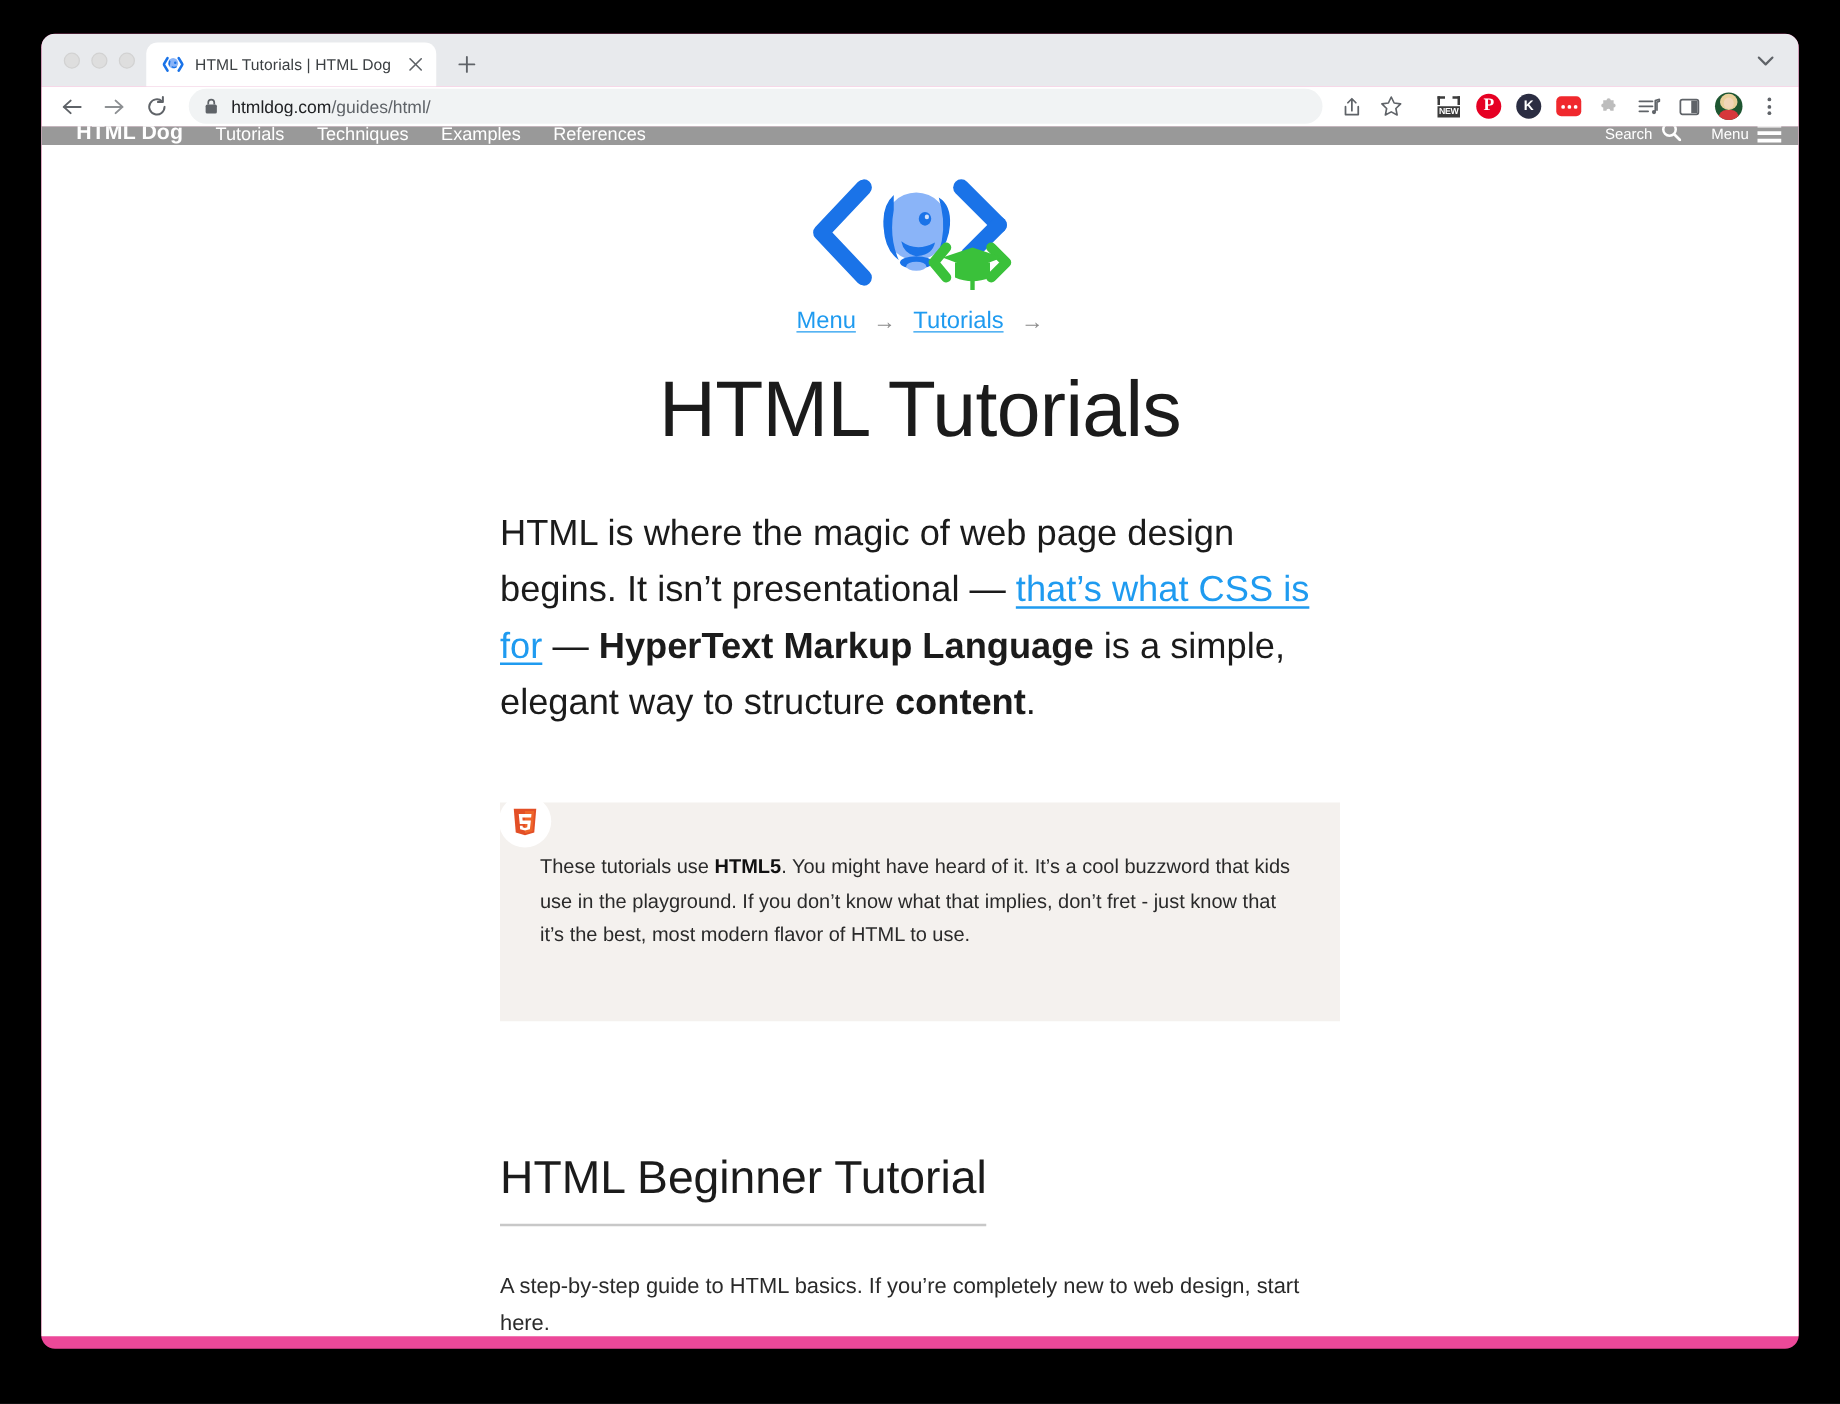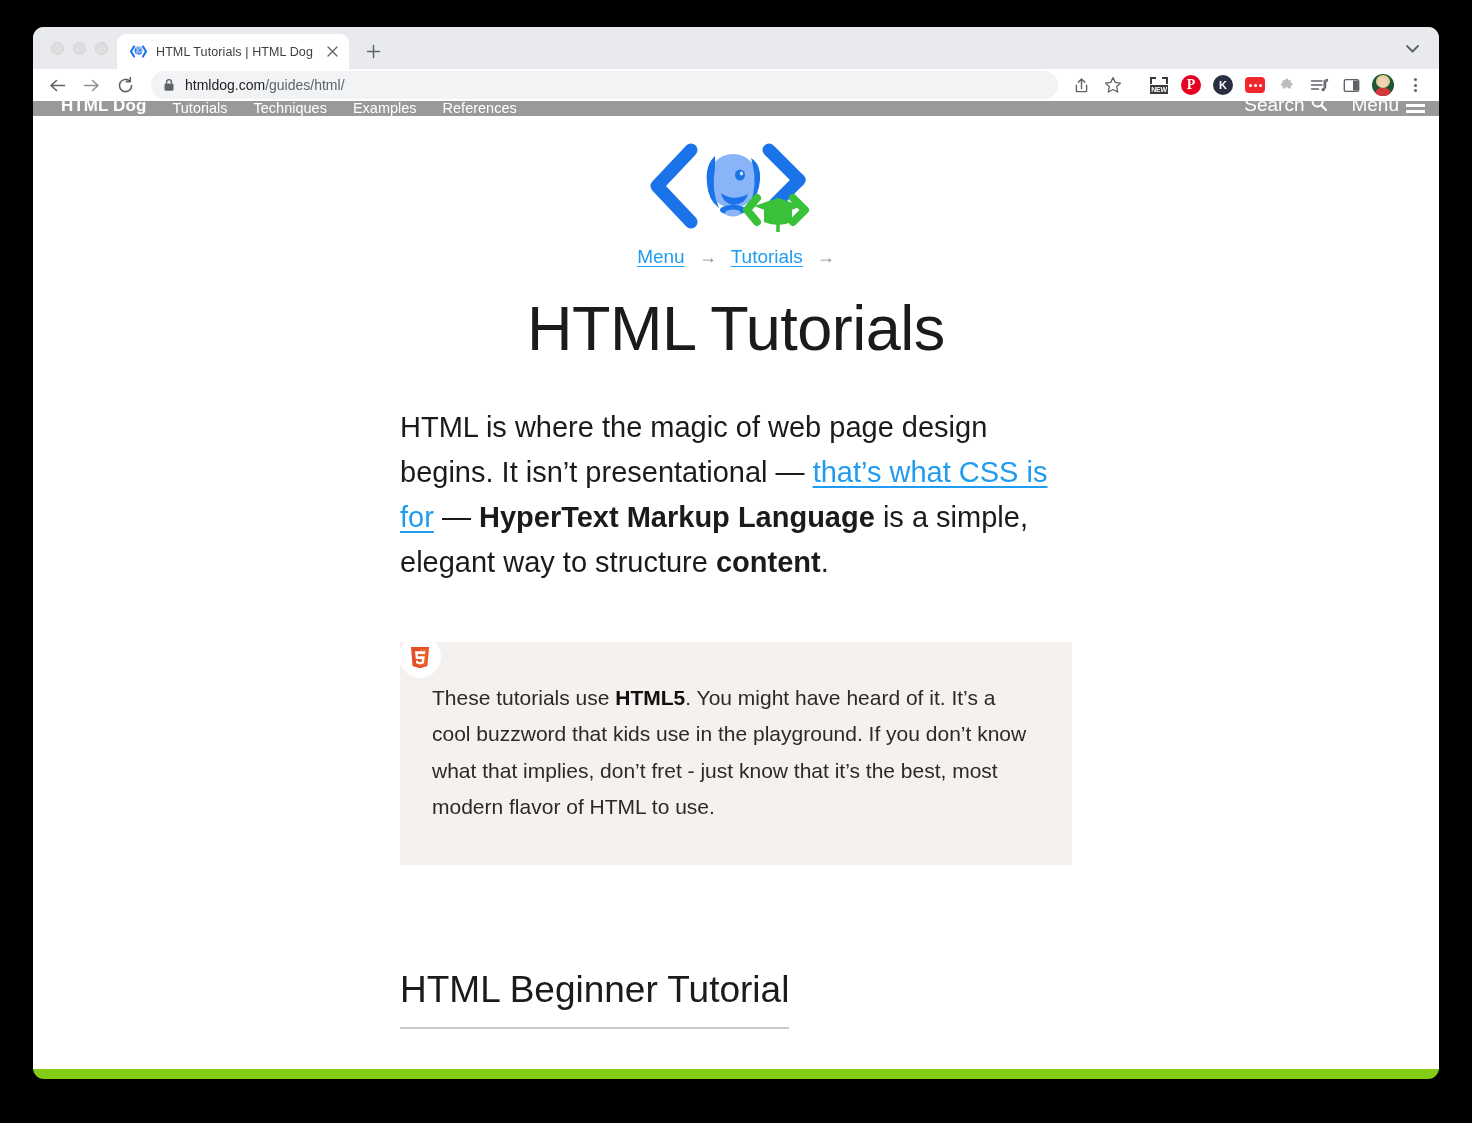--- a/index.html
+++ b/index.html
@@ -10,21 +10,21 @@
     background: #000;
     font-family: "Liberation Sans", sans-serif;
     overflow: hidden;
   }
 
   
   .browser-window {
     position: absolute;
     left: 33px; top: 27px;
     width: 1406px; height: 1052px;
-    background: #84cc16;
+    background: #ec4899;
     border-radius: 11px 11px 11px 11px;
     overflow: hidden;
     box-shadow: 0 2px 14px rgba(0,0,0,0.35);
   }
 
   
   .tab-strip {
     position: relative;
     height: 42px;
     background: #e8eaed;
@@ -238,21 +238,21 @@
     cursor: pointer;
   }
   .site-nav-right {
     margin-left: auto;
     display: flex;
     align-items: center;
     gap: 24px;
   }
   .nav-action {
     display: flex; align-items: center; gap: 7px;
-    font-size: 19px; color: #fff; font-weight: 300;
+    font-size: 12px; color: #fff; font-weight: 300;
     cursor: pointer;
   }
   .hamburger { display: flex; flex-direction: column; gap: 3px; }
   .hamburger i { display:block; width: 19px; height: 3px; background: #fff; }
 
   
   .logo-wrap {
     display: flex; justify-content: center;
     padding-top: 22px;
   }
@@ -314,21 +314,21 @@
   }
   .infobox-badge {
     position: absolute;
     left: -1px; top: -6px;
     width: 42px; height: 42px;
     border-radius: 50%;
     background: #ffffff;
     display: flex; align-items: center; justify-content: center;
   }
   .infobox-text {
-    font-size: 21px;
+    font-size: 16px;
     font-weight: 300;
     line-height: 1.73;
     color: #2a2a2a;
     margin: 0;
   }
   .infobox-text b { font-weight: bold; color: #111; }
 
   
   .section-title {
     font-size: 37px;
@@ -564,16 +564,17 @@
           <svg width="20" height="23" viewBox="0 0 20 23">
             <path d="M1 1 L19 1 L17.4 20 L10 22.2 L2.6 20 Z" fill="#e34f26"></path>
             <path d="M10 2.8 L10 20.6 L16 19 L17.3 2.8 Z" fill="#ef652a"></path>
             <path d="M5 5.2 H15.2 L14.9 8 H7.9 L8.1 10.3 H14.7 L13.9 17.3 L10 18.4 L6.1 17.3 L5.9 14.5 H8.1 L8.2 15.8 L10 16.3 L11.8 15.8 L12 13.1 H5.8 Z" fill="#ffffff"></path>
           </svg>
         </span>
         <p class="infobox-text"><span>These tutorials use </span><b>HTML5</b><span>. You might have heard of it. It’s a cool buzzword that kids use in the playground. If you don’t know what that implies, don’t fret - just know that it’s the best, most modern flavor of HTML to use.</span></p>
       </div>
 
       <a class="section-title">HTML Beginner Tutorial</a>
+      <p class="section-desc">A step-by-step guide to HTML basics. If you’re completely new to web design, start here.</p>
     </div>
 
   </div>
 </div>
 
 </body></html>

